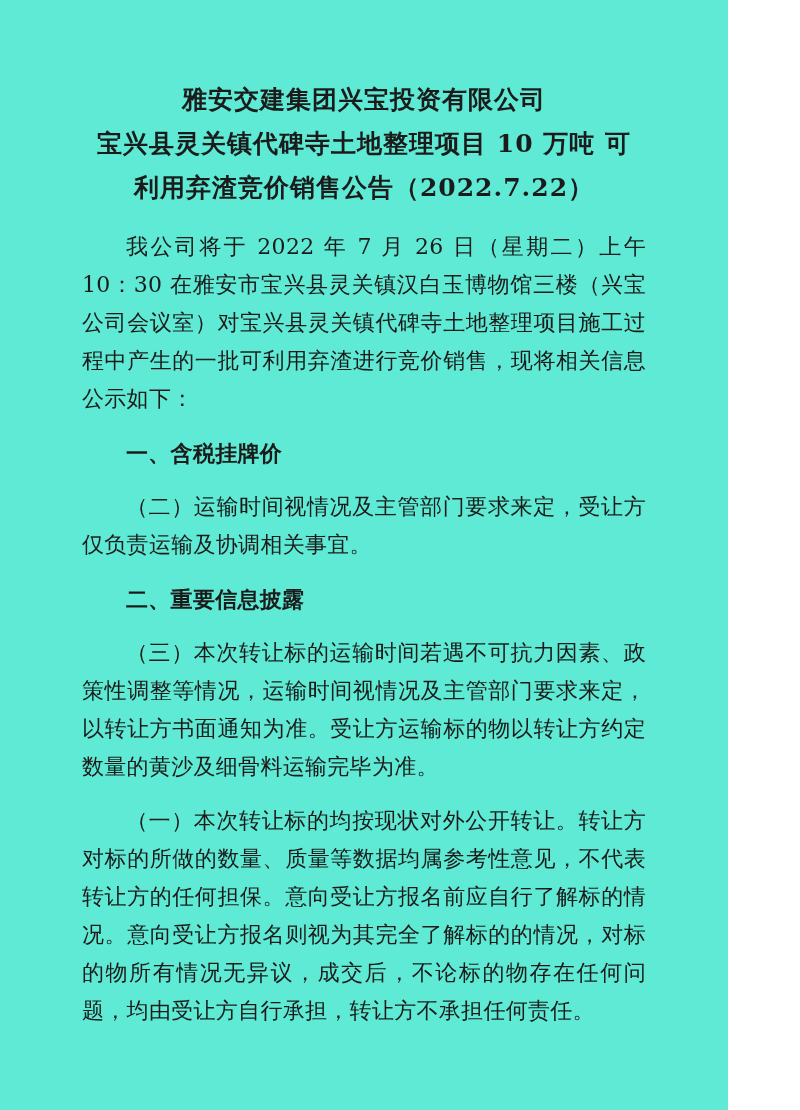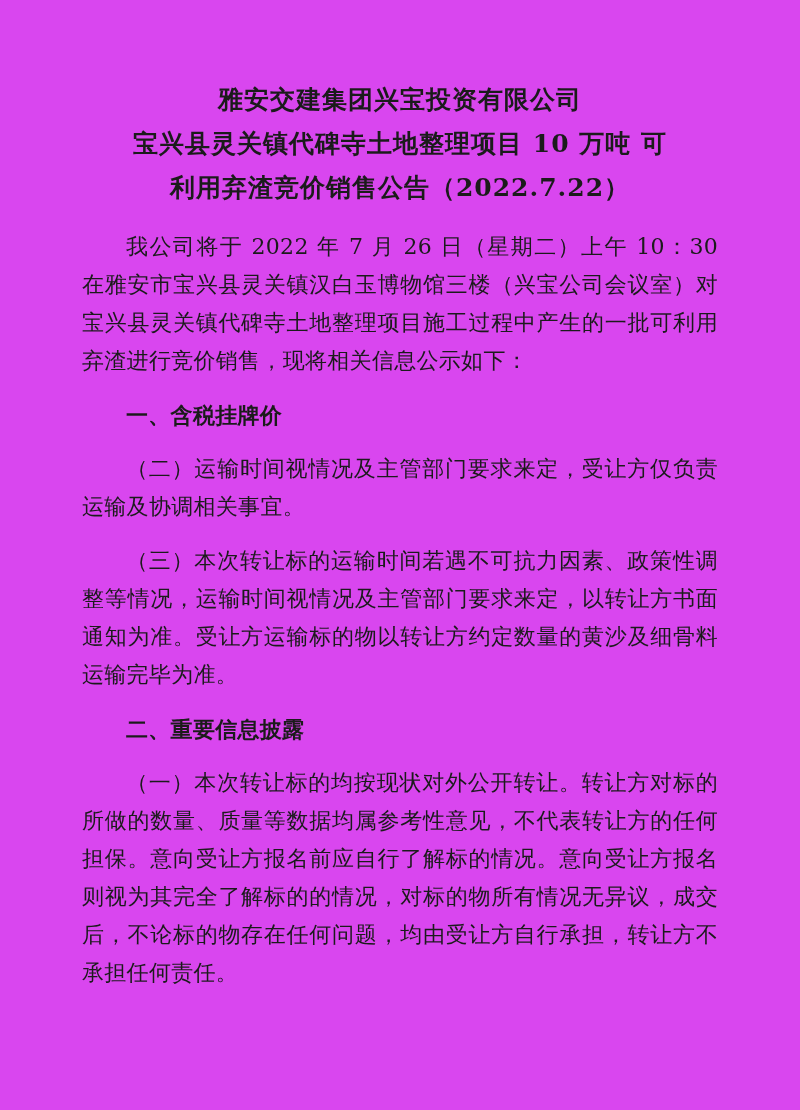--- a/index.html
+++ b/index.html
@@ -9,23 +9,23 @@
   }
   body {
     width: 800px;
     height: 1110px;
     overflow: hidden;
     font-family: "DejaVu Serif", "Liberation Serif", serif;
     color: #1b1b1b;
   }
   .page {
     position: relative;
-    width: 800px;
+    width: 728px;
     height: 1110px;
-    background: #d946ef;
+    background: #5eead4;
     box-sizing: border-box;
     padding: 60px 66px 20px 66px;
   }
   .title-block {
     text-align: center;
     margin-top: 18px;
   }
   .title-line {
     font-size: 25px;
     font-weight: bold;
@@ -63,19 +63,19 @@
   <div class="title-block">
     <div class="title-line">雅安交建集团兴宝投资有限公司</div>
     <div class="title-line"><span>宝兴县灵关镇代碑寺土地整理项目</span> <span class="underline">10 万吨</span> <span>可</span></div>
     <div class="title-line">利用弃渣竞价销售公告（2022.7.22）</div>
   </div>
 
   <div class="body-block">
     <p class="para indent">我公司将于 2022 年 7 月 26 日（星期二）上午 10：30 在雅安市宝兴县灵关镇汉白玉博物馆三楼（兴宝公司会议室）对宝兴县灵关镇代碑寺土地整理项目施工过程中产生的一批可利用弃渣进行竞价销售，现将相关信息公示如下：</p>
     <p class="para heading">一、含税挂牌价</p>
     <p class="para indent">（二）运输时间视情况及主管部门要求来定，受让方仅负责运输及协调相关事宜。</p>
+    <p class="para heading">二、重要信息披露</p>
     <p class="para indent">（三）本次转让标的运输时间若遇不可抗力因素、政策性调整等情况，运输时间视情况及主管部门要求来定，以转让方书面通知为准。受让方运输标的物以转让方约定数量的黄沙及细骨料运输完毕为准。</p>
-    <p class="para heading">二、重要信息披露</p>
     <p class="para indent">（一）本次转让标的均按现状对外公开转让。转让方对标的所做的数量、质量等数据均属参考性意见，不代表转让方的任何担保。意向受让方报名前应自行了解标的情况。意向受让方报名则视为其完全了解标的的情况，对标的物所有情况无异议，成交后，不论标的物存在任何问题，均由受让方自行承担，转让方不承担任何责任。</p>
 
   </div>
 
 </div>
 
 </body></html>

